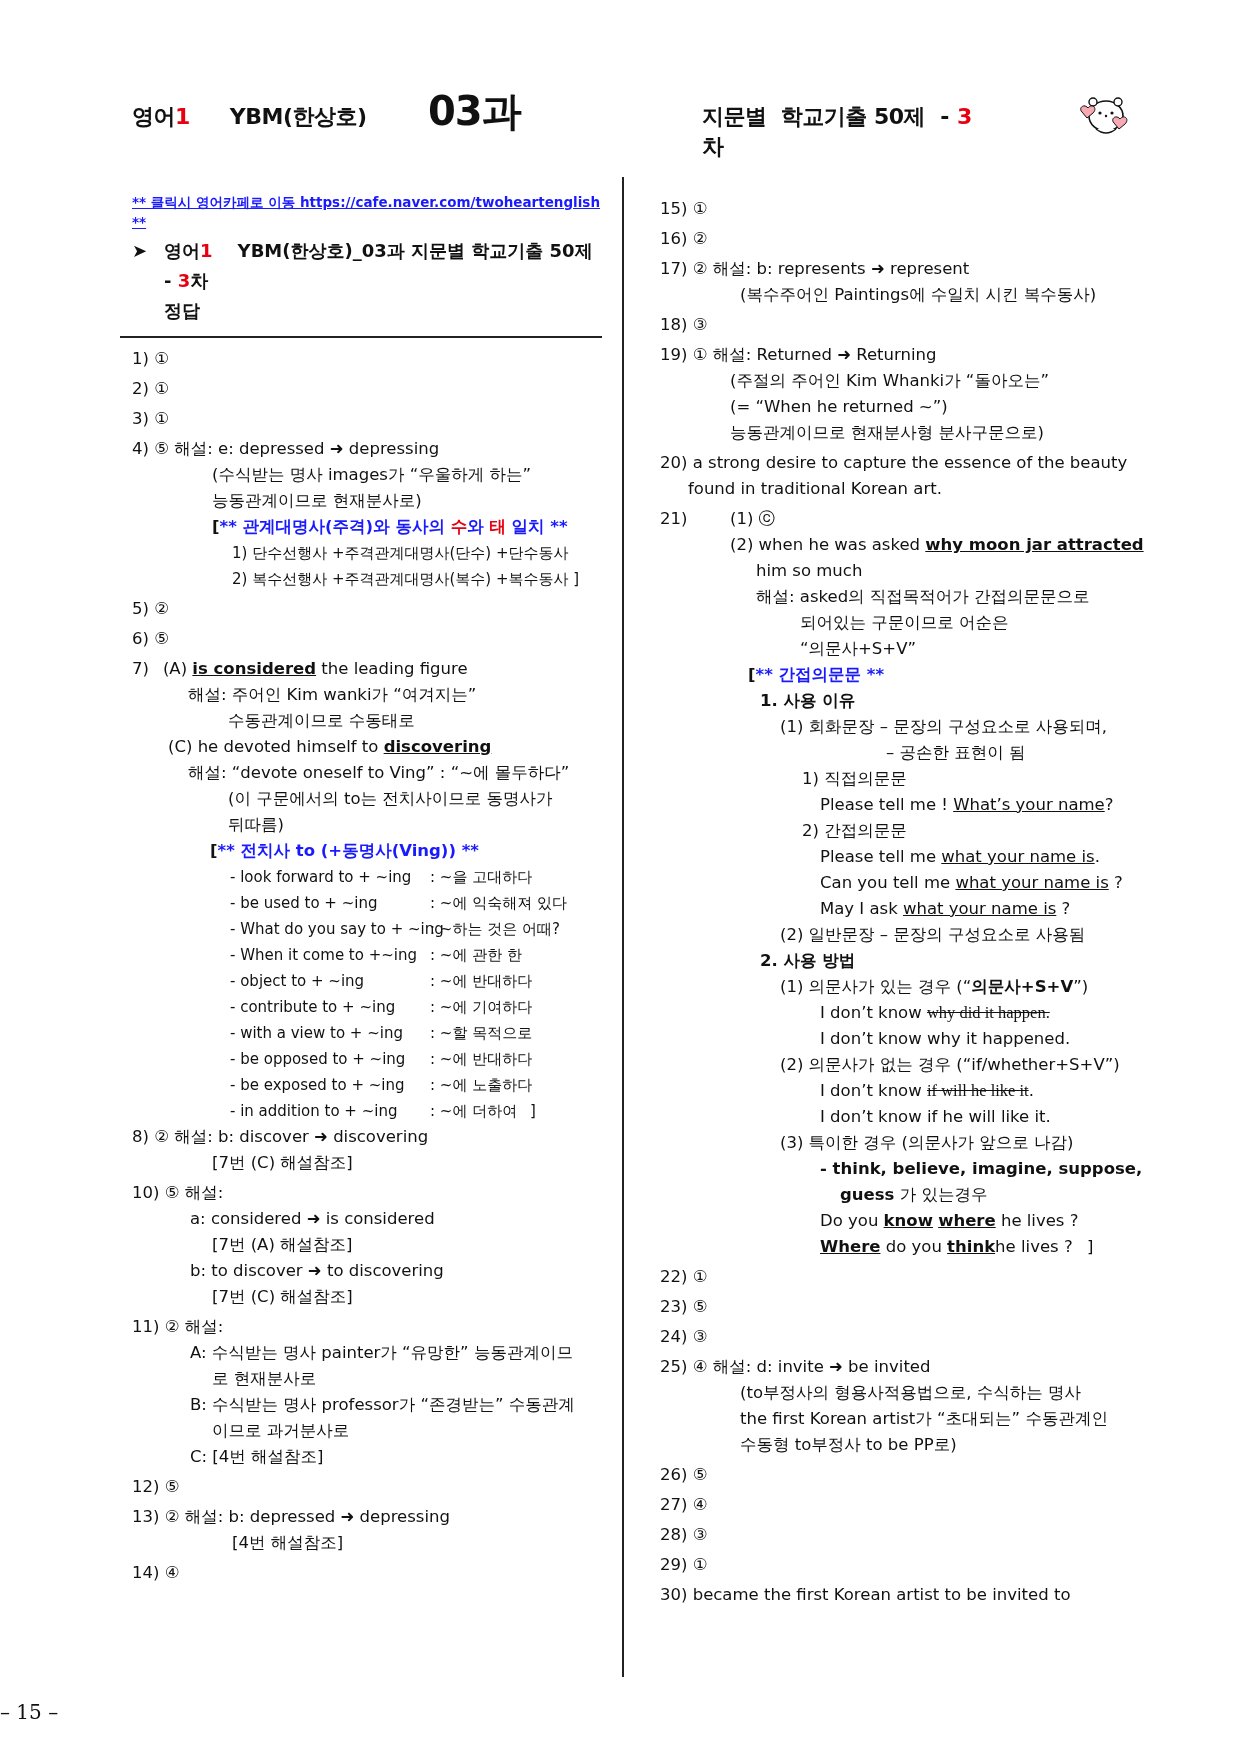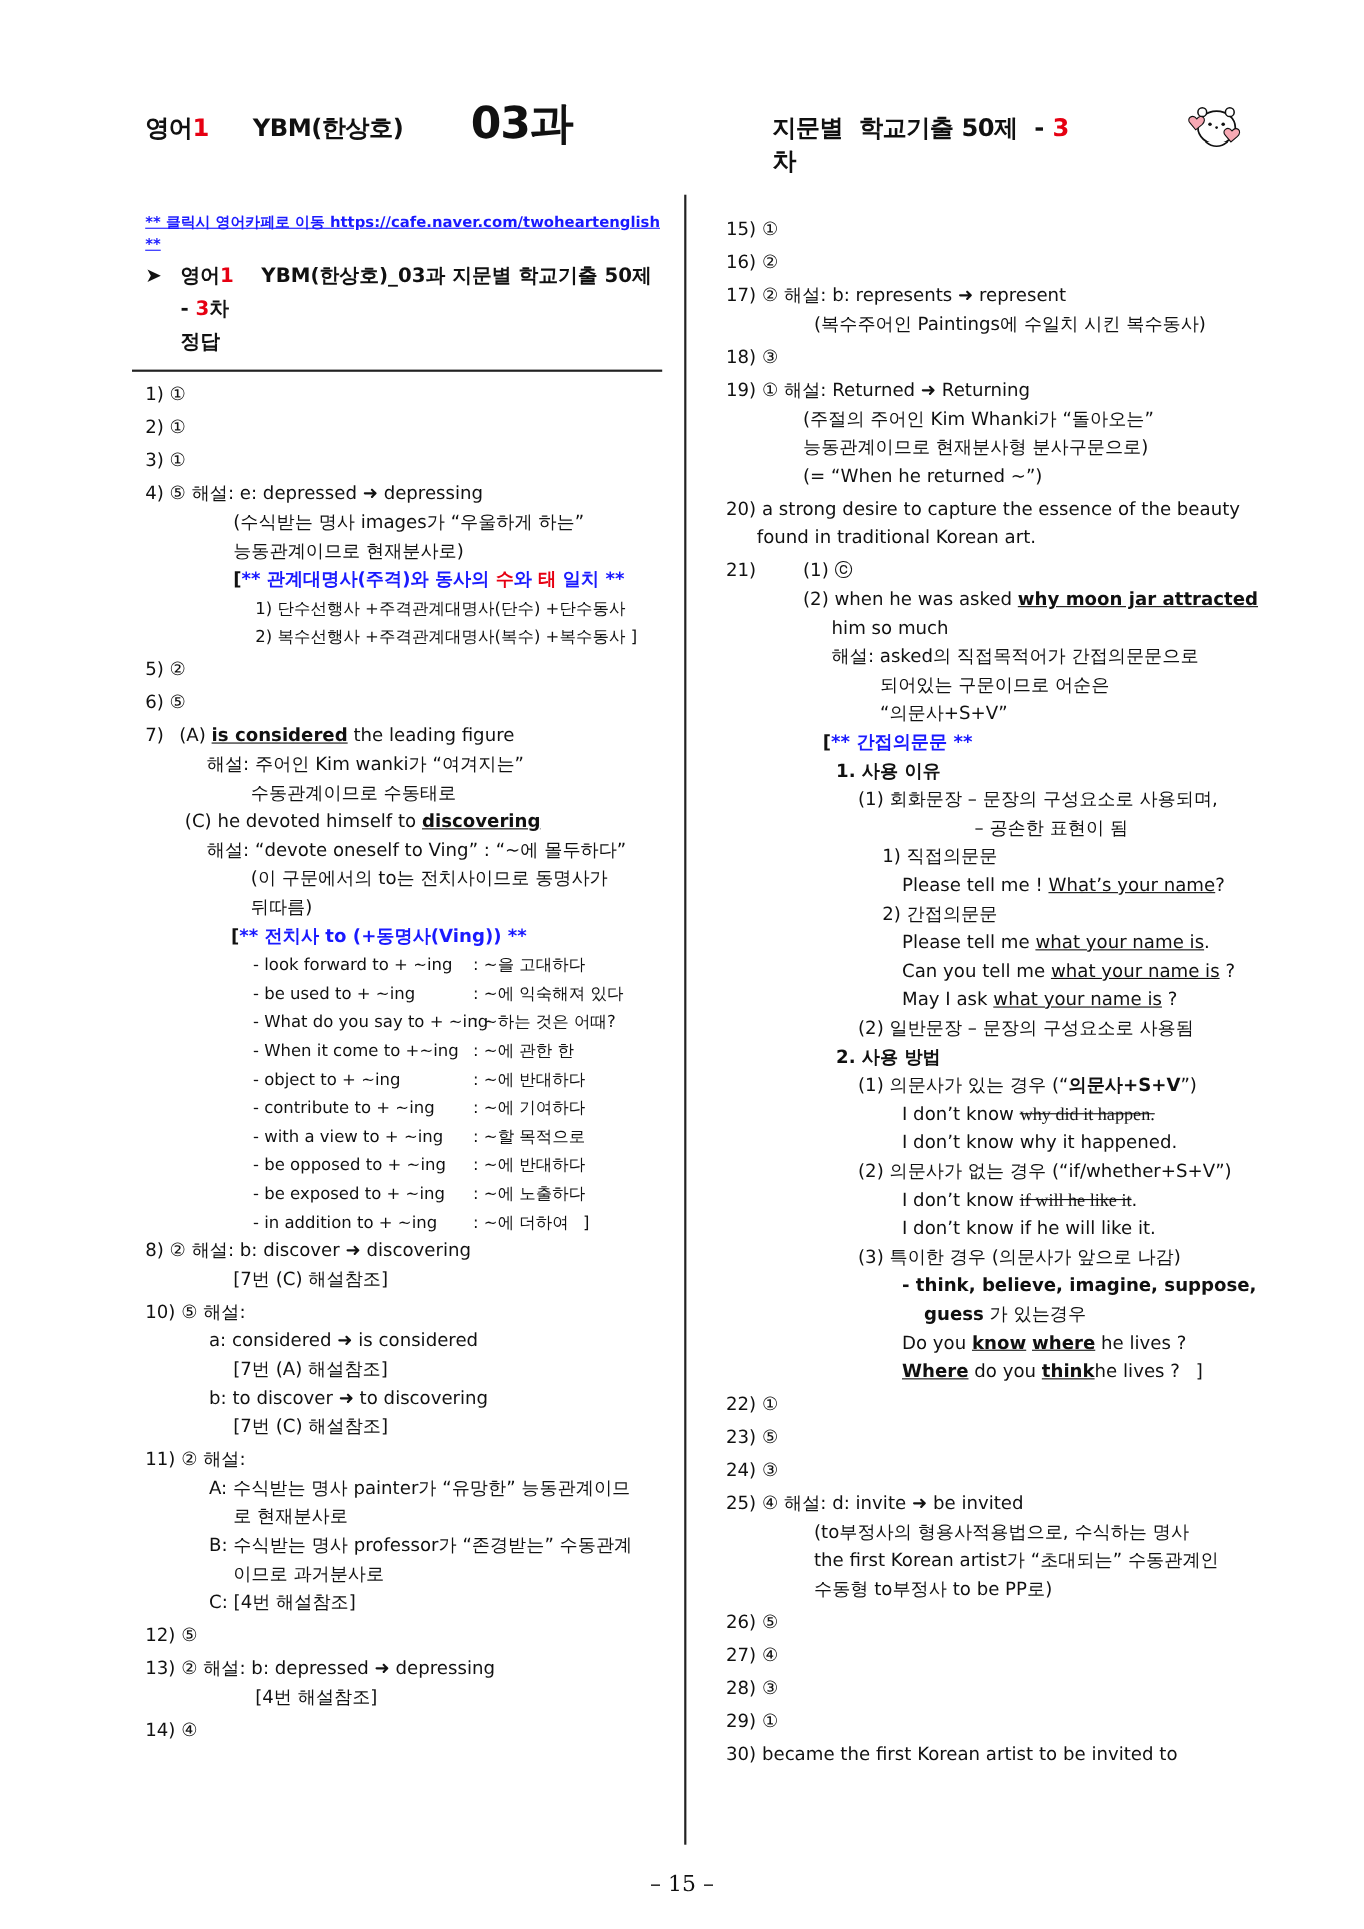--- a/index.html
+++ b/index.html
@@ -23,21 +23,21 @@
   .title { font-size:18px; font-weight:bold; line-height:30px; margin-top:4px; position:relative; padding-left:32px; }
   .title .arrow { position:absolute; left:0; top:0; }
   .hr { position:absolute; left:-12px; width:482px; height:1.5px; background:#222; }
 
   .row { position:relative; white-space:nowrap; }
   .b { font-weight:bold; }
   .u { text-decoration:underline; }
   .s { text-decoration:line-through;font-family:Liberation Serif, serif; }
   .sp { margin-top:4px; }
   .sm { font-size:15px; }
-  .pager { position:absolute; top:1700px; left:0; width:1240px; text-align:center; font-family:"DejaVu Serif", serif; font-size:20px; }
+  .pager { position:absolute; top:1700px; left:0; width:1240px; font-family:"DejaVu Serif", serif; font-size:20px; }
 </style>
 </head>
 <body>
 
 <div class="hdr">
   <div class="l">
     <span>영어</span><span class="red">1</span><span class="gap"></span><span>YBM(한상호)</span>
   </div>
   <div class="big">03과</div>
   <div class="r">
@@ -131,22 +131,22 @@
 </div>
 
 <div class="col colR">
   <div class="row sp">15) ①</div>
   <div class="row sp">16) ②</div>
   <div class="row sp">17) ② 해설: b: represents ➜ represent</div>
   <div class="row" style="padding-left:80px">(복수주어인 Paintings에 수일치 시킨 복수동사)</div>
   <div class="row sp">18) ③</div>
   <div class="row sp">19) ① 해설: Returned ➜ Returning</div>
   <div class="row" style="padding-left:70px">(주절의 주어인 Kim Whanki가 “돌아오는”</div>
+  <div class="row" style="padding-left:70px">(= “When he returned ~”)</div>
   <div class="row" style="padding-left:70px">능동관계이므로 현재분사형 분사구문으로)</div>
-  <div class="row" style="padding-left:70px">(= “When he returned ~”)</div>
   <div class="row sp">20) a strong desire to capture the essence of the beauty</div>
   <div class="row" style="padding-left:28px">found in traditional Korean art.</div>
   <div class="row sp">
     <span style="display:inline-block;width:70px">21)</span><span>(1) ⓒ</span>
   </div>
   <div class="row" style="padding-left:70px">
     <span>(2) when he was asked </span><span class="b u">why moon jar attracted</span>
   </div>
   <div class="row" style="padding-left:96px">him so much</div>
   <div class="row" style="padding-left:96px">해설: asked의 직접목적어가 간접의문문으로</div>

